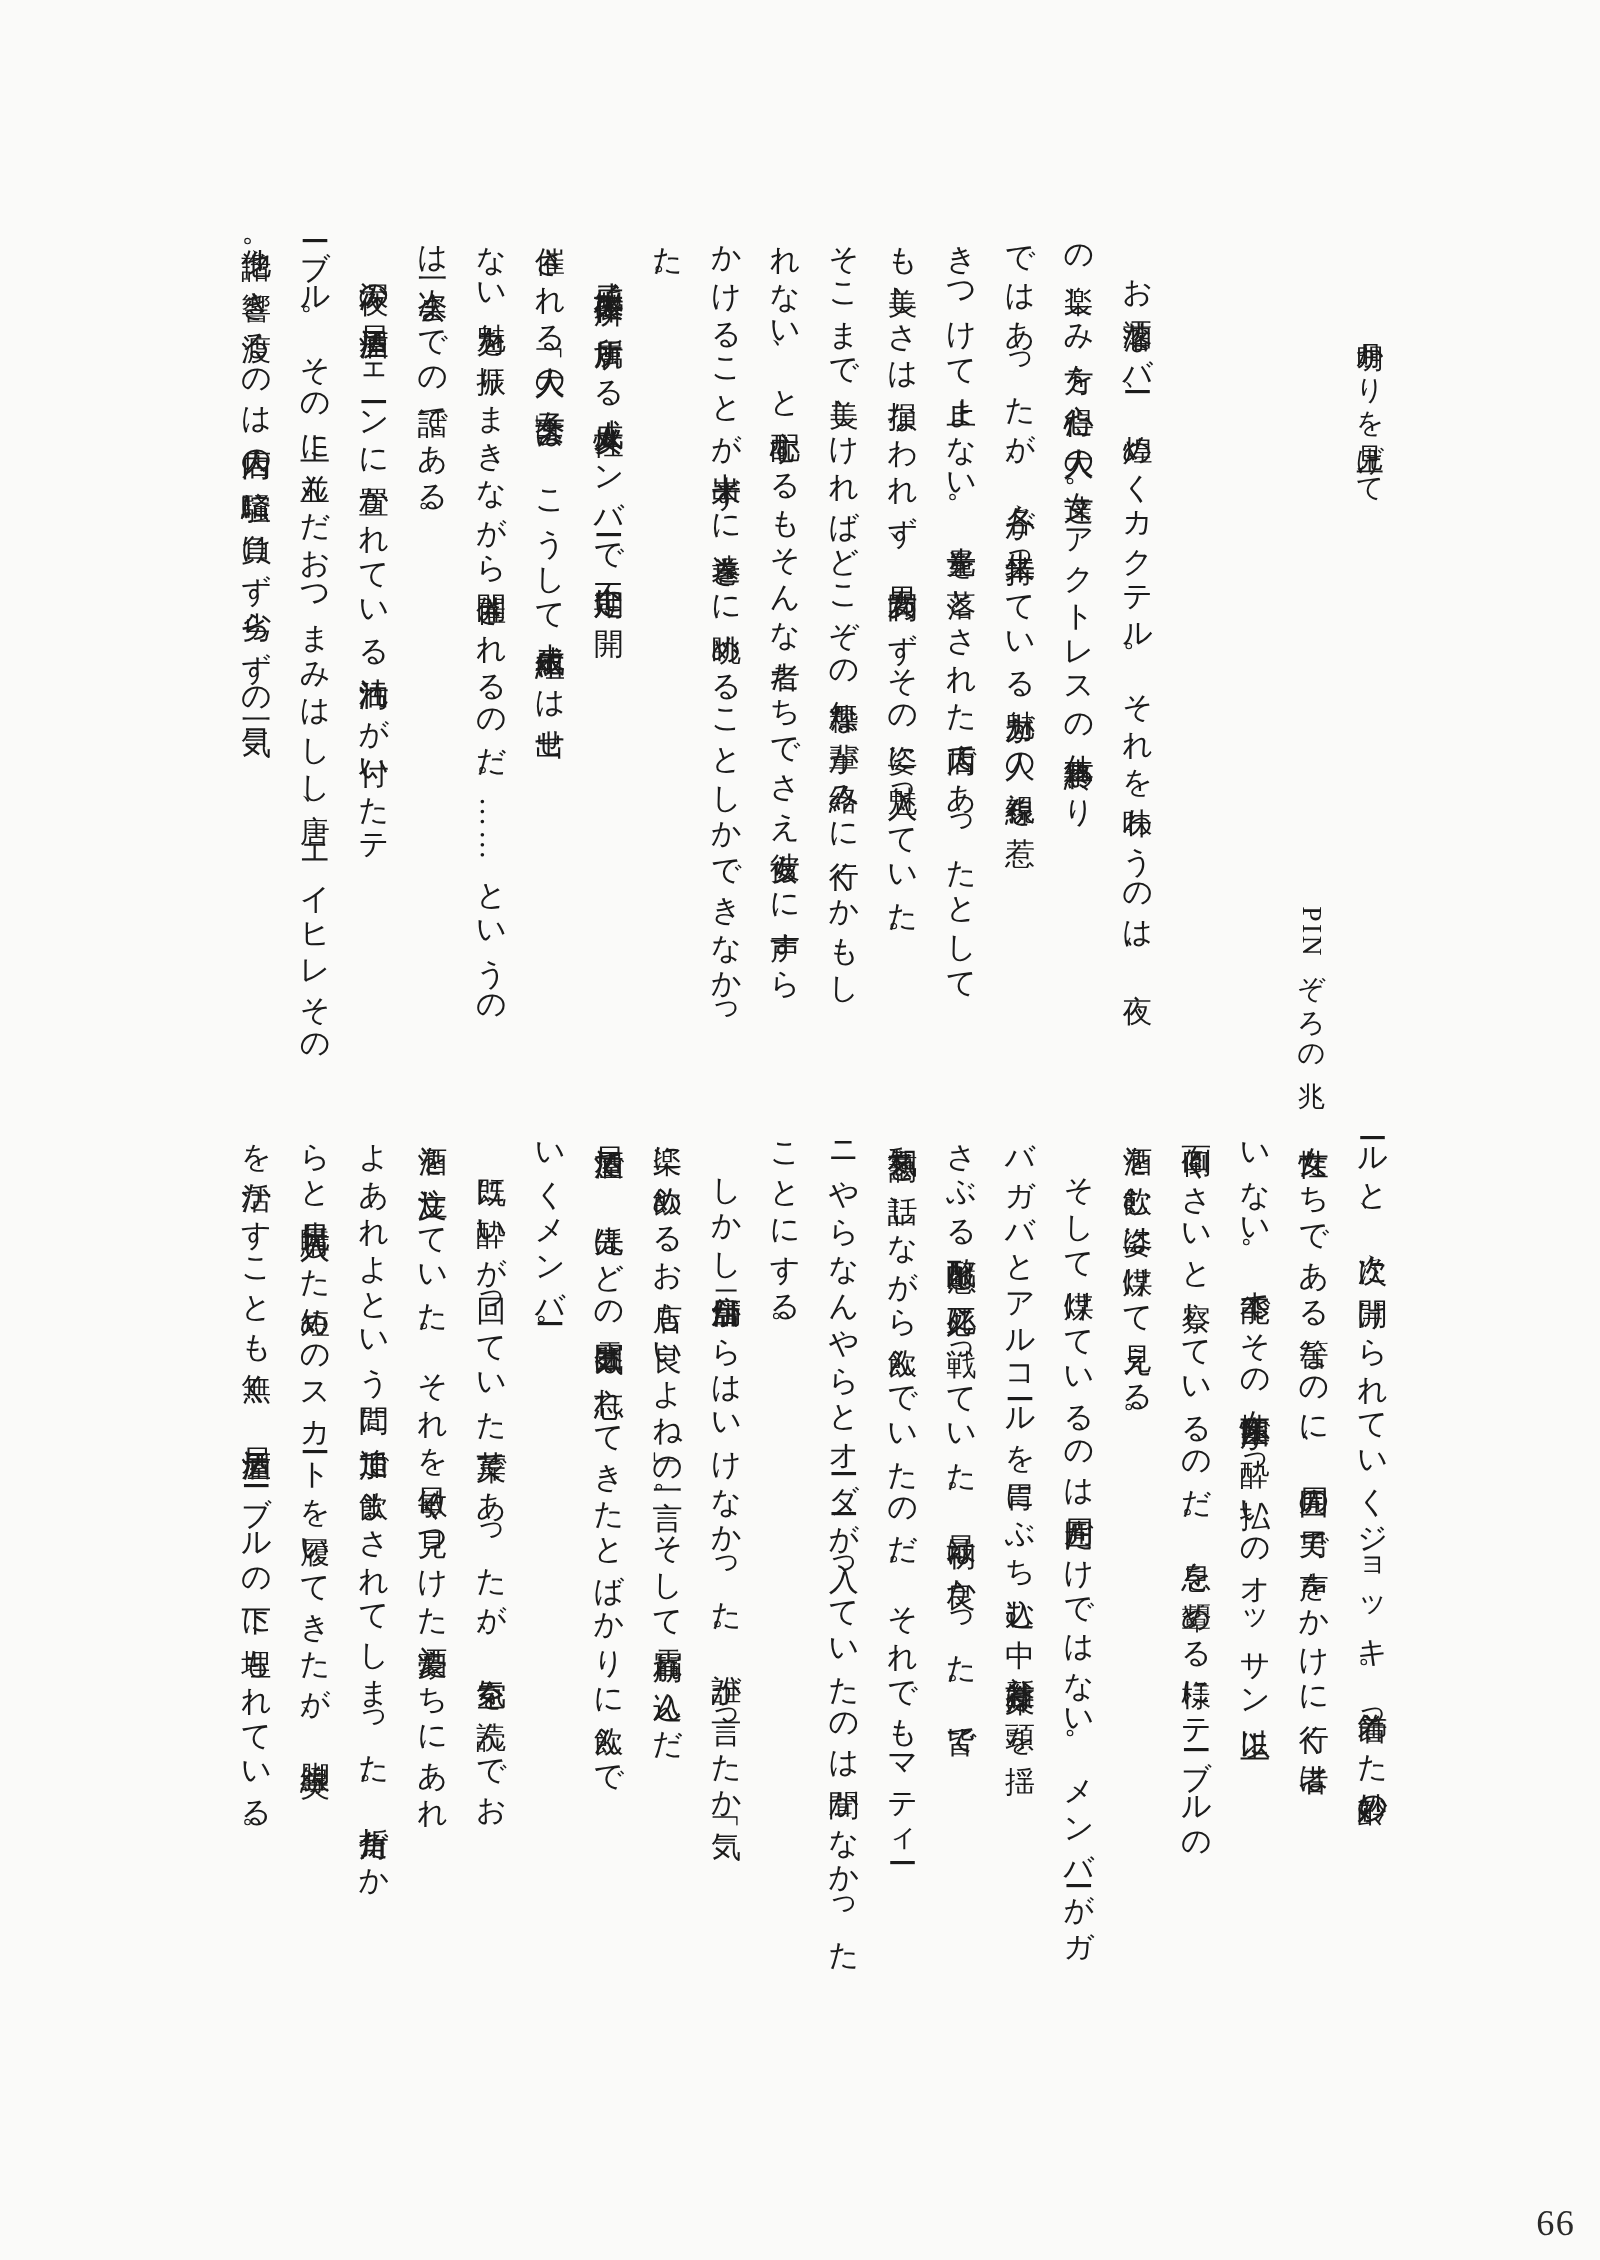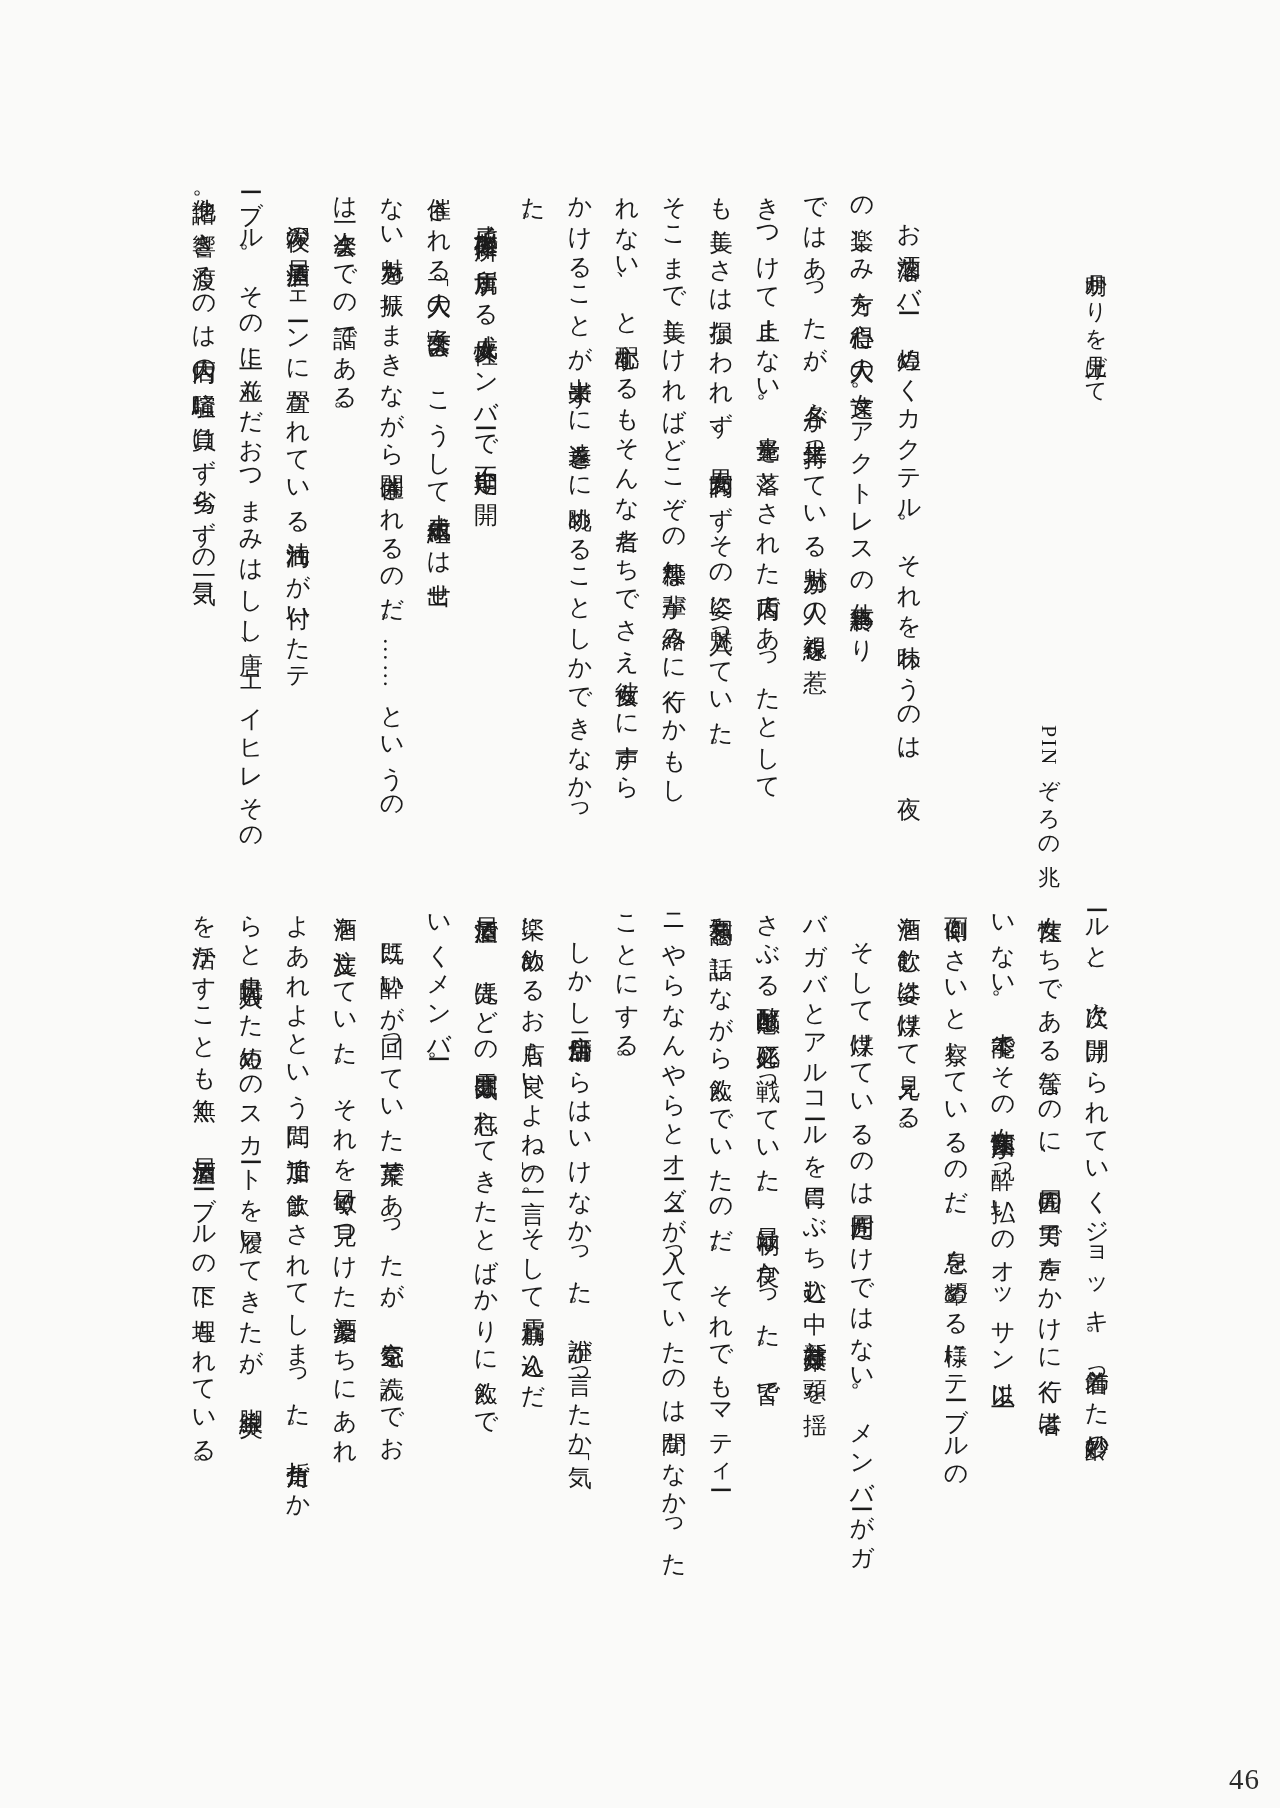--- a/index.html
+++ b/index.html
@@ -61,15 +61,15 @@
   <div class="band band-top">
     <div class="col col-title">月明かりを見上げて</div>
     <div class="col col-subtitle">PINぞろの兆</div>
     <div class="cols"><div class="col col-body">　お洒落なバー、煌めくカクテル。それを味わうのは、夜</div><div class="col col-body">の楽しみ方を心得た大人の女達。アクトレスの仕事終わり</div><div class="col col-body">ではあったが、各々が生来持っている魅力が人の視線を惹</div><div class="col col-body">きつけて止まない。光量を落とされた店内であったとして</div><div class="col col-body">も美しさは損なわれず、男女問わずその姿に魅入っていた。</div><div class="col col-body">そこまで美しければどこぞの無粋な輩が絡みに行くかもし</div><div class="col col-body">れない、と心配するもそんな者たちでさえ彼女らに声すら</div><div class="col col-body">かけることが出来ずに遠巻きに眺めることしかできなかっ</div><div class="col col-body">た。</div><div class="col col-body">　成子坂製作所に所属する成人女性メンバーで不定期に開</div><div class="col col-body">催される「大人の女子会」は、こうして未成年組には出せ</div><div class="col col-body">ない魅力を振りまきながら開催されるのだ。……というの</div><div class="col col-body">は一次会までの話である。</div><div class="col col-body">　深夜の居酒屋チェーンに置かれている油汚れが付いたテ</div><div class="col col-body">ーブル。その上に並んだおつまみはしし唐、エイヒレその</div><div class="col col-body">他諸々。響き渡るのは店内の喧騒に負けず劣らずの一気コ</div></div>
   </div>
 
   <div class="band band-bottom">
     <div class="cols"><div class="col col-body">ールと、次々に開けられていくジョッキ。着飾った妙齢の</div><div class="col col-body">女性たちである筈なのに、周囲の男で声をかけに行く者は</div><div class="col col-body">いない。本能でその女性集団が酔っ払いのオッサン以上に</div><div class="col col-body">面倒くさいと察しているのだ。息を顰める様にテーブルの</div><div class="col col-body">酒を飲む姿は煤けて見える。</div><div class="col col-body">　そして煤けているのは周囲だけではない。メンバーがガ</div><div class="col col-body">バガバとアルコールを胃にぶち込む中、新谷芹菜は頭を揺</div><div class="col col-body">さぶる酩酊感と必死に戦っていた。最初は良かった。皆で</div><div class="col col-body">和気藹々と話しながら飲んでいたのだ。それでもマティー</div><div class="col col-body">ニやらなんやらとオーダーが入っていたのは聞かなかった</div><div class="col col-body">ことにする。</div><div class="col col-body">　しかし二店舗目からはいけなかった。誰が言ったか「気</div><div class="col col-body">楽に飲めるお店も良いよね」の一言。そして雪崩れ込んだ</div><div class="col col-body">居酒屋で、先ほどの雰囲気は忘れてきたとばかりに飲んで</div><div class="col col-body">いくメンバー。</div><div class="col col-body">　既に酔いが回っていた芹菜であったが、空気を読んでお</div><div class="col col-body">酒を注文していた。それを目敏く見つけた酒豪たちにあれ</div><div class="col col-body">よあれよという間に追加で飲まされてしまった。折角だか</div><div class="col col-body">らと先日購入した短めのスカートを履いてきたが、脚線美</div><div class="col col-body">を活かすことも無く、居酒屋テーブルの下に埋もれている。</div></div>
   </div>
 
-  <div class="page-number">46</div>
+  <div class="page-number">66</div>
 
 </div>
 
 </body></html>

